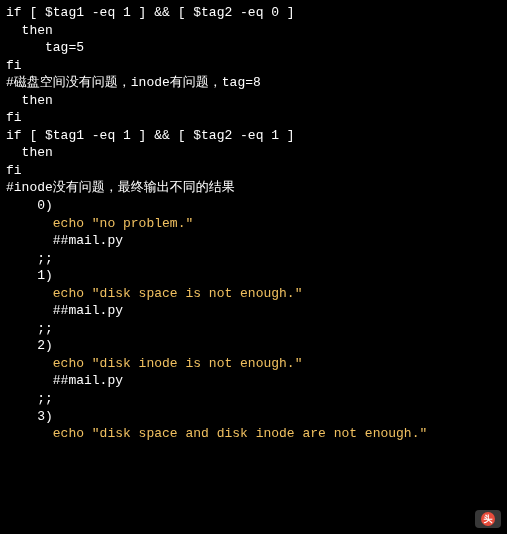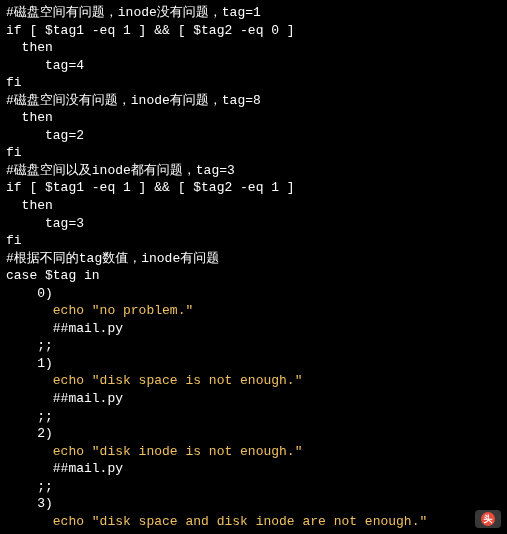--- a/index.html
+++ b/index.html
@@ -49,36 +49,31 @@
       align-items: center;
       justify-content: center;
       font-size: 9px;
       font-weight: bold;
     }
   </style>
 </head>
 <body>
 
 <div class="terminal">
-  <div class="line">#磁盘空间有问题，inode没有问题，tag=1</div>
   <div class="line">if [ $tag1 -eq 1 ] &amp;&amp; [ $tag2 -eq 0 ]</div>
   <div class="line">  then</div>
-  <div class="line">     tag=4</div>
+  <div class="line">     tag=5</div>
   <div class="line">fi</div>
   <div class="line">#磁盘空间没有问题，inode有问题，tag=8</div>
   <div class="line">  then</div>
-  <div class="line">     tag=2</div>
   <div class="line">fi</div>
-  <div class="line">#磁盘空间以及inode都有问题，tag=3</div>
   <div class="line">if [ $tag1 -eq 1 ] &amp;&amp; [ $tag2 -eq 1 ]</div>
   <div class="line">  then</div>
-  <div class="line">     tag=3</div>
   <div class="line">fi</div>
-  <div class="line">#根据不同的tag数值，inode有问题</div>
-  <div class="line">case $tag in</div>
+  <div class="line">#inode没有问题，最终输出不同的结果</div>
   <div class="line">    0)</div>
   <div class="line yellow">      echo "no problem."</div>
   <div class="line">      ##mail.py</div>
   <div class="line">    ;;</div>
   <div class="line">    1)</div>
   <div class="line yellow">      echo "disk space is not enough."</div>
   <div class="line">      ##mail.py</div>
   <div class="line">    ;;</div>
   <div class="line">    2)</div>
   <div class="line yellow">      echo "disk inode is not enough."</div>

